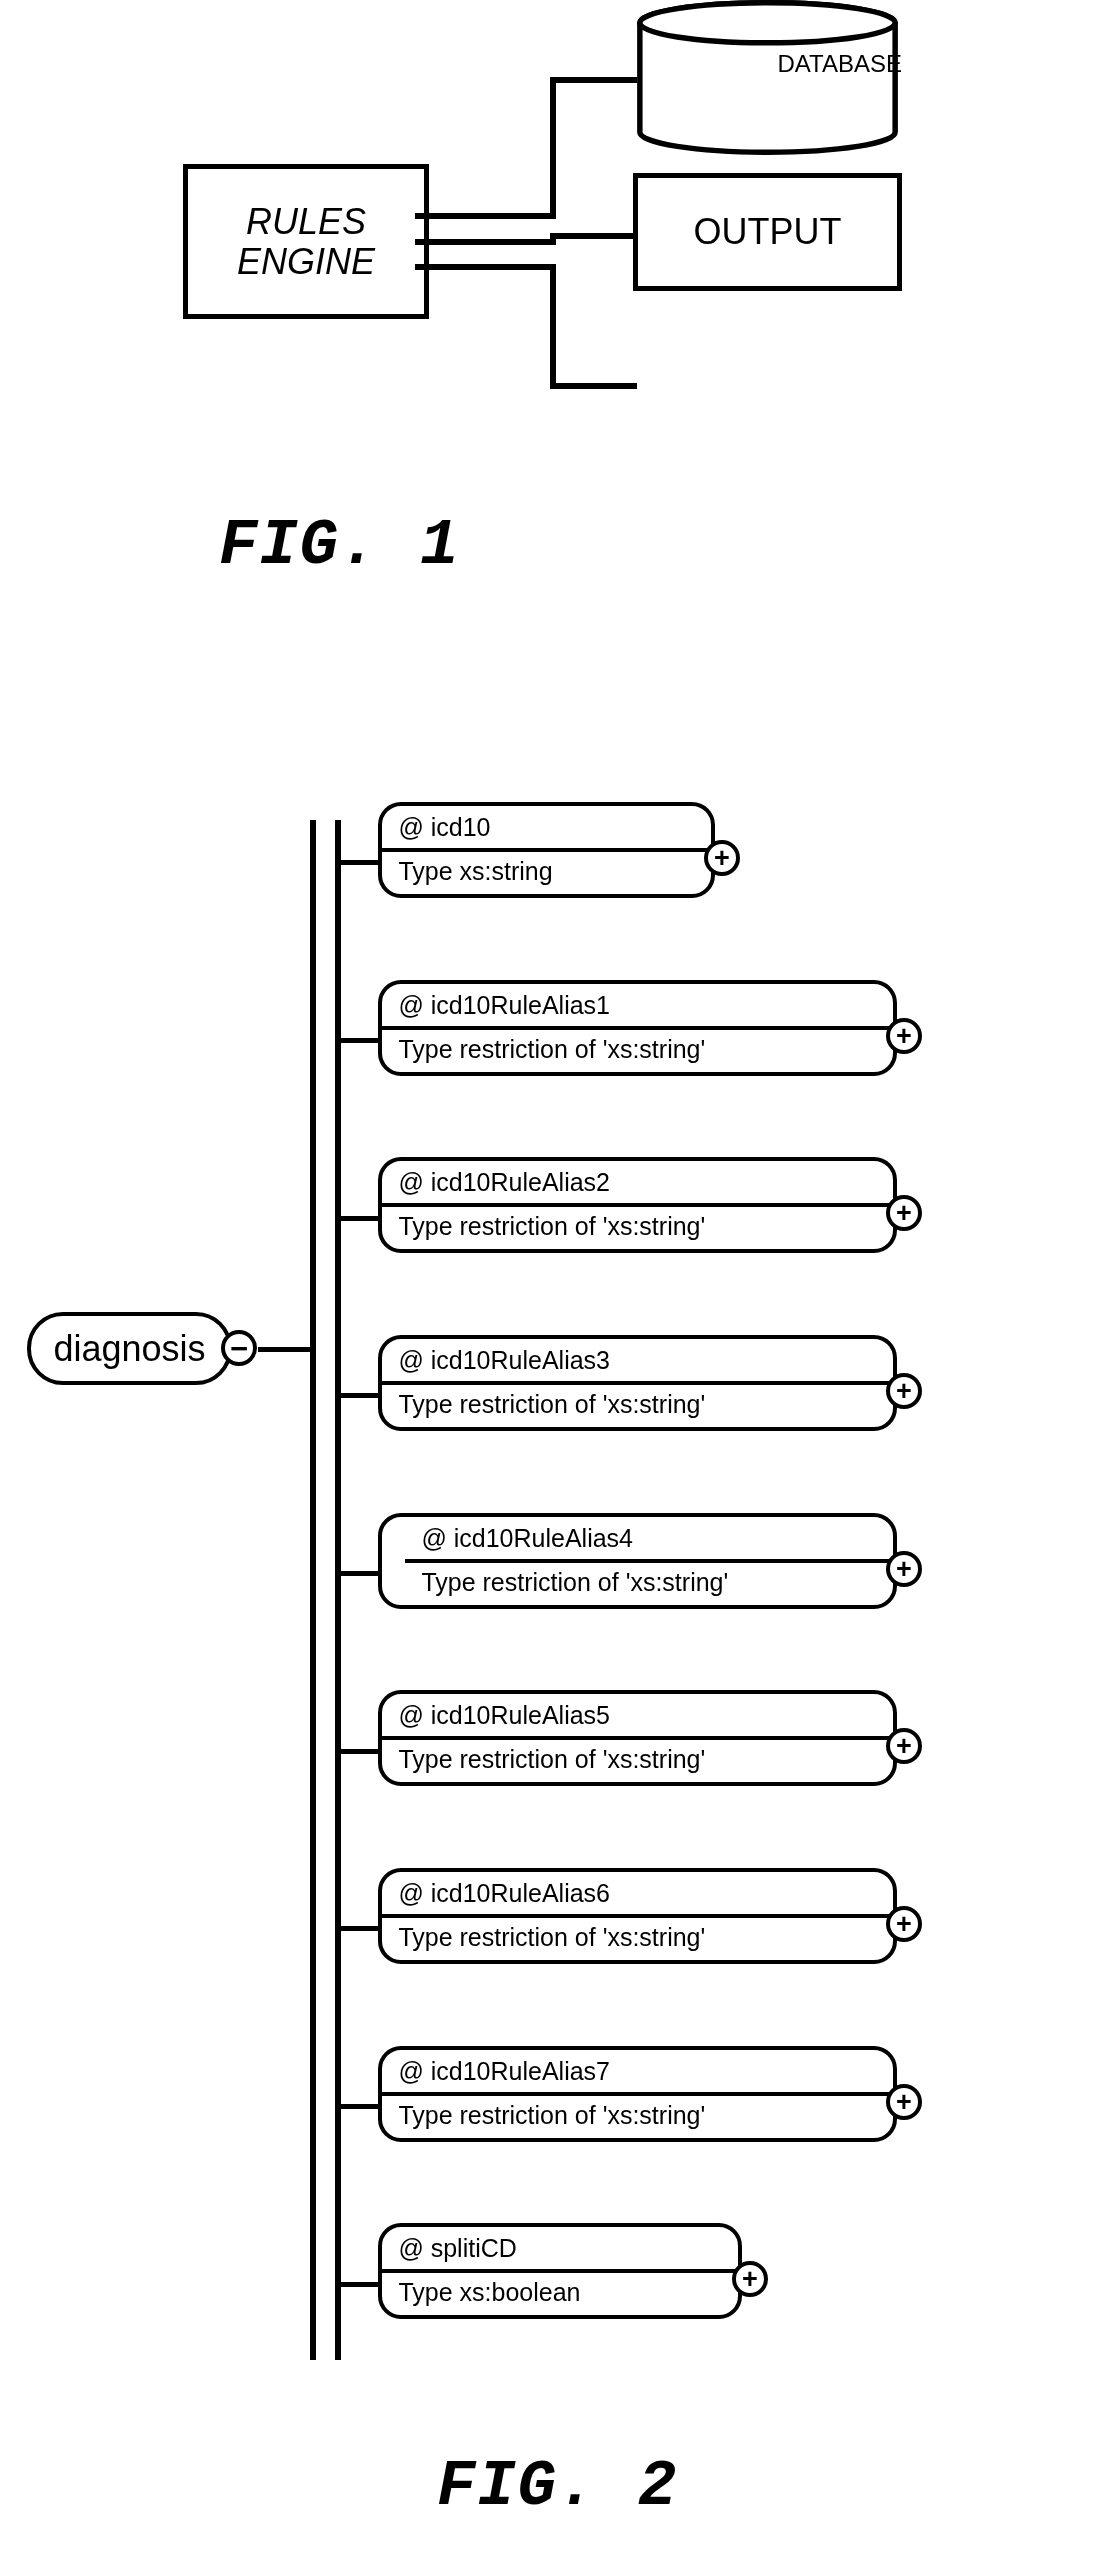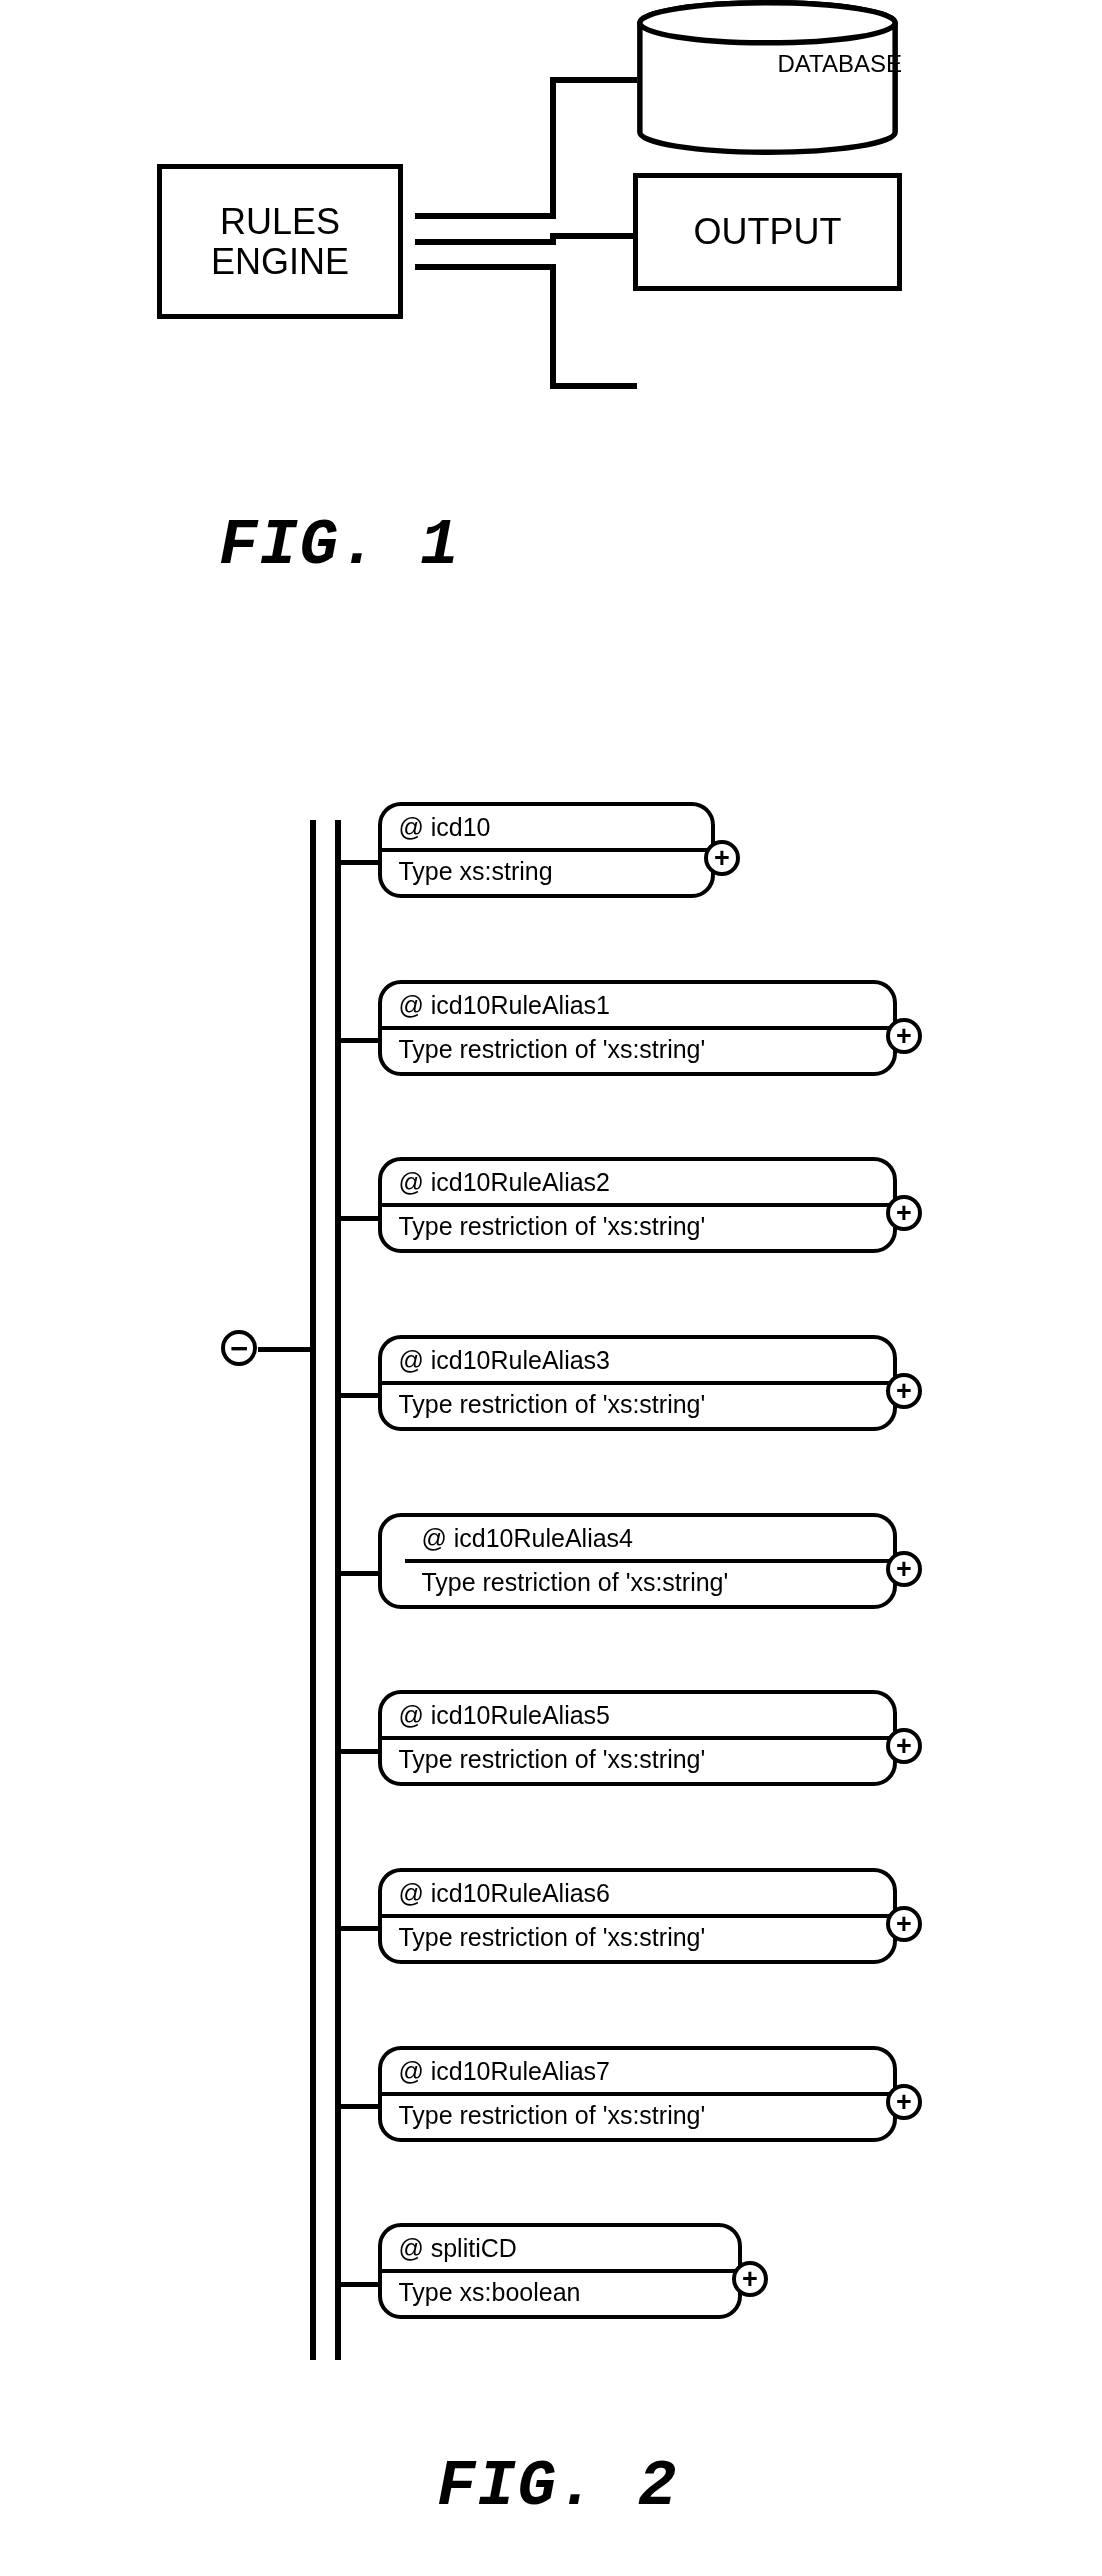--- a/index.html
+++ b/index.html
@@ -21,21 +21,21 @@
     position: absolute;
     border: 5.5px solid #000;
     background: #fff;
     display: flex;
     align-items: center;
     justify-content: center;
     text-align: center;
     font-size: 36px;
     line-height: 1.1;
   }
-  .rules-box { left: 157px; top: 164px; width: 246px; height: 155px; }
+  .rules-box { left: 183px; top: 164px; width: 246px; height: 155px; font-style: italic; }
   .output-box { left: 633px; top: 173px; width: 269px; height: 118px; }
   .input-box { left: 633px; top: 328px; width: 269px; height: 118px; }
 
   .db-wrap { position: absolute; left: 633px; top: 0px; width: 269px; height: 155px; }
   .db-wrap svg { width: 100%; height: 100%; }
   .db-label {
     position: absolute; left: 0; top: 50px; width: 100%;
     text-align: right; font-size: 24px;
   }
 
@@ -125,20 +125,23 @@
   <div class="vconn" style="left:550px; top:77px; height:141px;"></div>
   <div class="vconn" style="left:550px; top:233px; height:11px;"></div>
   <div class="vconn" style="left:550px; top:264px; height:123px;"></div>
 
   <div class="hconn" style="top:77px; left:550px; width:87px;"></div>
   <div class="hconn" style="top:233px; left:550px; width:87px;"></div>
   <div class="hconn" style="top:383px; left:550px; width:87px;"></div>
 
   <div class="fig-label fig1">FIG. 1</div>
 
+  <div class="root-pill">
+    <span>diagnosis</span>
+  </div>
   <div class="minus-circle">−</div>
   <div class="root-conn"></div>
   <div class="trunk1"></div>
   <div class="trunk2"></div>
 
   <div class="attr-conn" style="top:860px; left:340px; width:38px;"></div>
   <div class="attr-row" style="top:802px;">
     <div class="attr-box" style="width:337px;">
       <div class="attr-name">@ icd10</div>
       <div class="attr-type">Type  xs:string</div>

